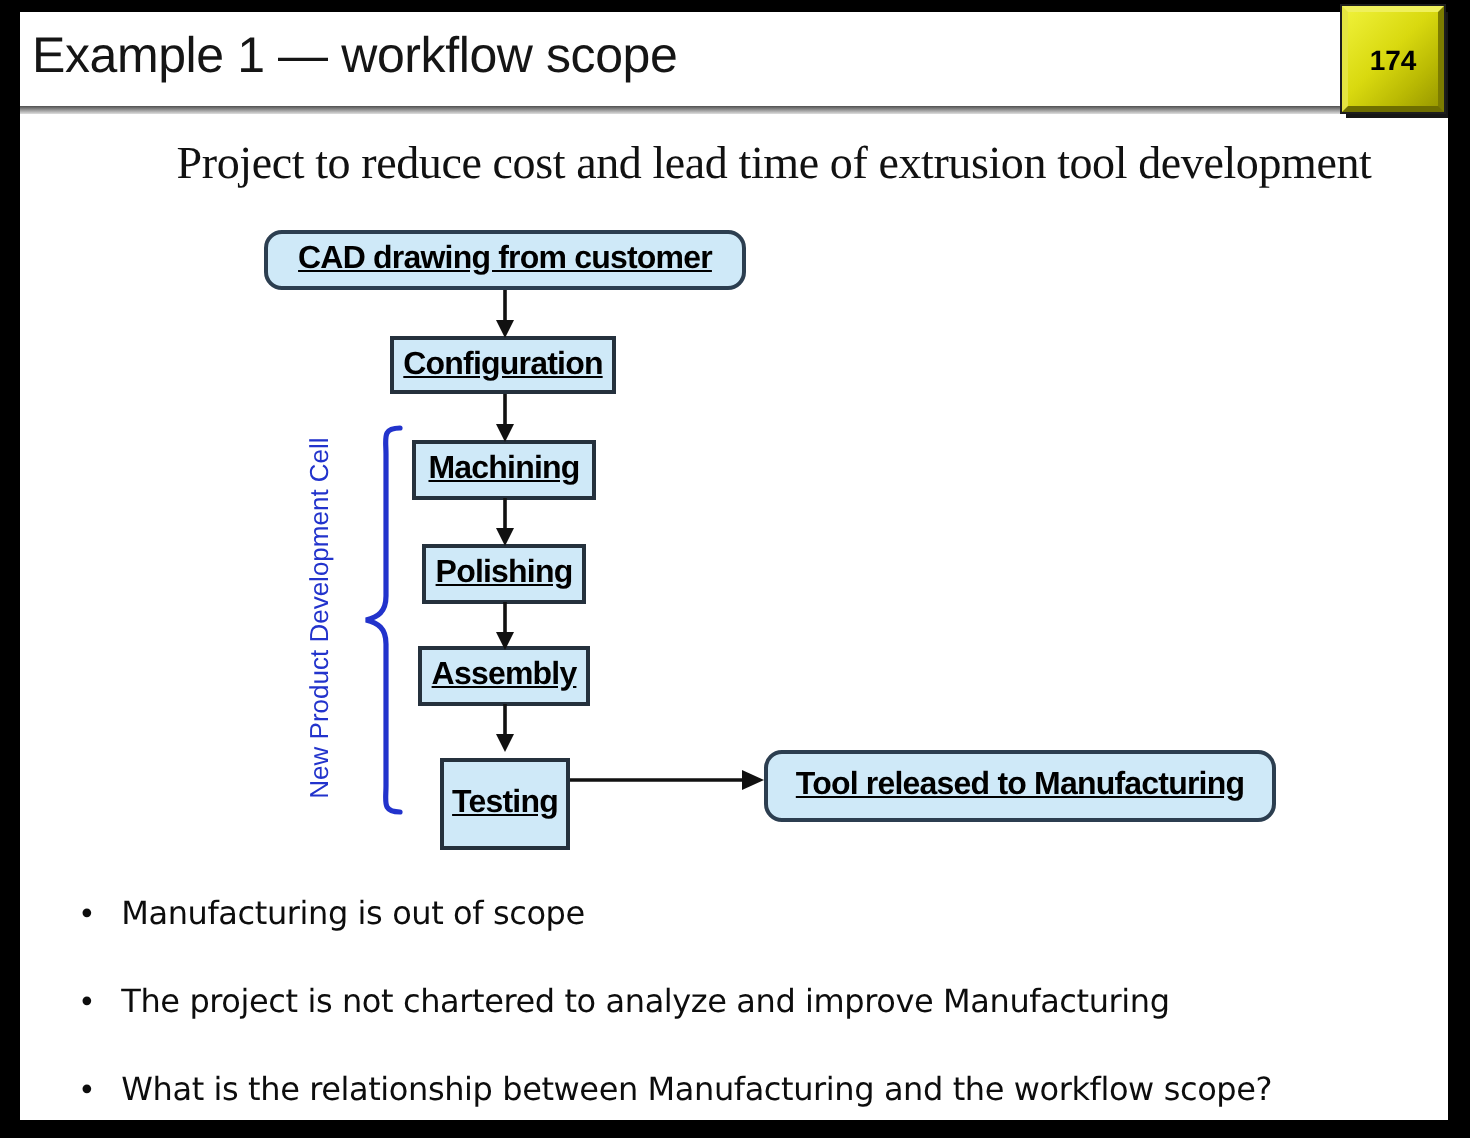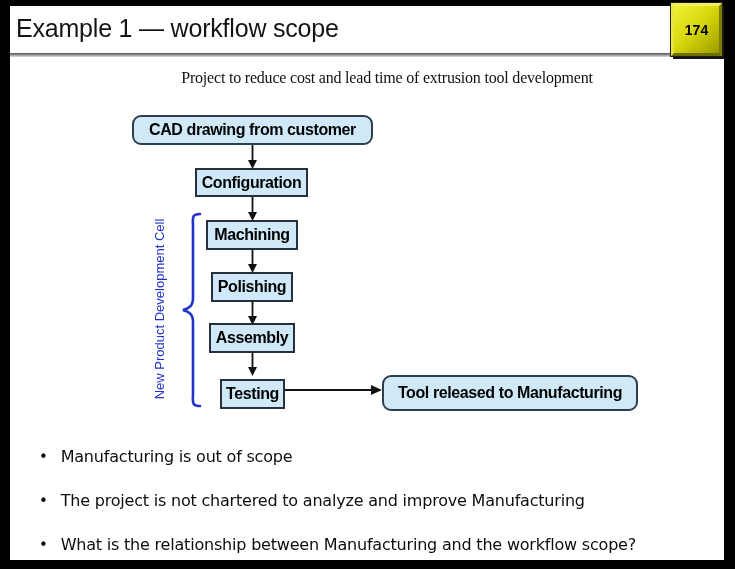--- a/index.html
+++ b/index.html
@@ -53,45 +53,46 @@
     position:absolute;
     left:0;top:47px;width:100%;height:4px;
     background:linear-gradient(180deg,#4f4f4f 0%,#8f8f8f 45%,#dedede 100%);
   }
   
   .subtitle{
     position:absolute;
     left:0;top:63px;width:100%;
     text-align:center;
     font-family:"Liberation Serif",serif;
-    font-size:16px;
+    font-size:23px;
     letter-spacing:-0.2px;
     color:#111;
     white-space:nowrap;
     padding-left:40px;
   }
   
   .node{
     position:absolute;
     background:var(--node-fill);
     border:2px solid var(--node-border);
     display:flex;align-items:center;justify-content:center;
     font-weight:bold;
     font-size:16px;
     letter-spacing:-0.4px;
     color:#000;
     white-space:nowrap;
+    text-decoration:underline;
   }
   .node.rounded{border-radius:9px;border-color:#2c3e50;}
   .n-cad      {left:122px;top:109px;width:241px;height:30px;}
   .n-config   {left:185px;top:162px;width:113px;height:29px;}
   .n-machining{left:196px;top:214px;width:92px; height:30px;}
   .n-polishing{left:201px;top:266px;width:82px; height:30px;}
   .n-assembly {left:199px;top:317px;width:86px; height:30px;}
-  .n-testing  {left:210px;top:373px;width:65px; height:30px;}
+  .n-testing  {left:210px;top:373px;width:65px; height:46px;}
   .n-released {left:372px;top:369px;width:256px;height:36px;}
   .varrow{position:absolute;width:13px;height:24px;}
   .va1{left:236px;top:139px;}
   .va2{left:236px;top:191px;}
   .va3{left:236px;top:243px;}
   .va4{left:236px;top:295px;}
   .va5{left:236px;top:346px;}
   .harrow{position:absolute;left:275px;top:377px;width:97px;height:14px;}
   .brace{position:absolute;left:166px;top:205px;width:26px;height:198px;}
   .brace-label{

